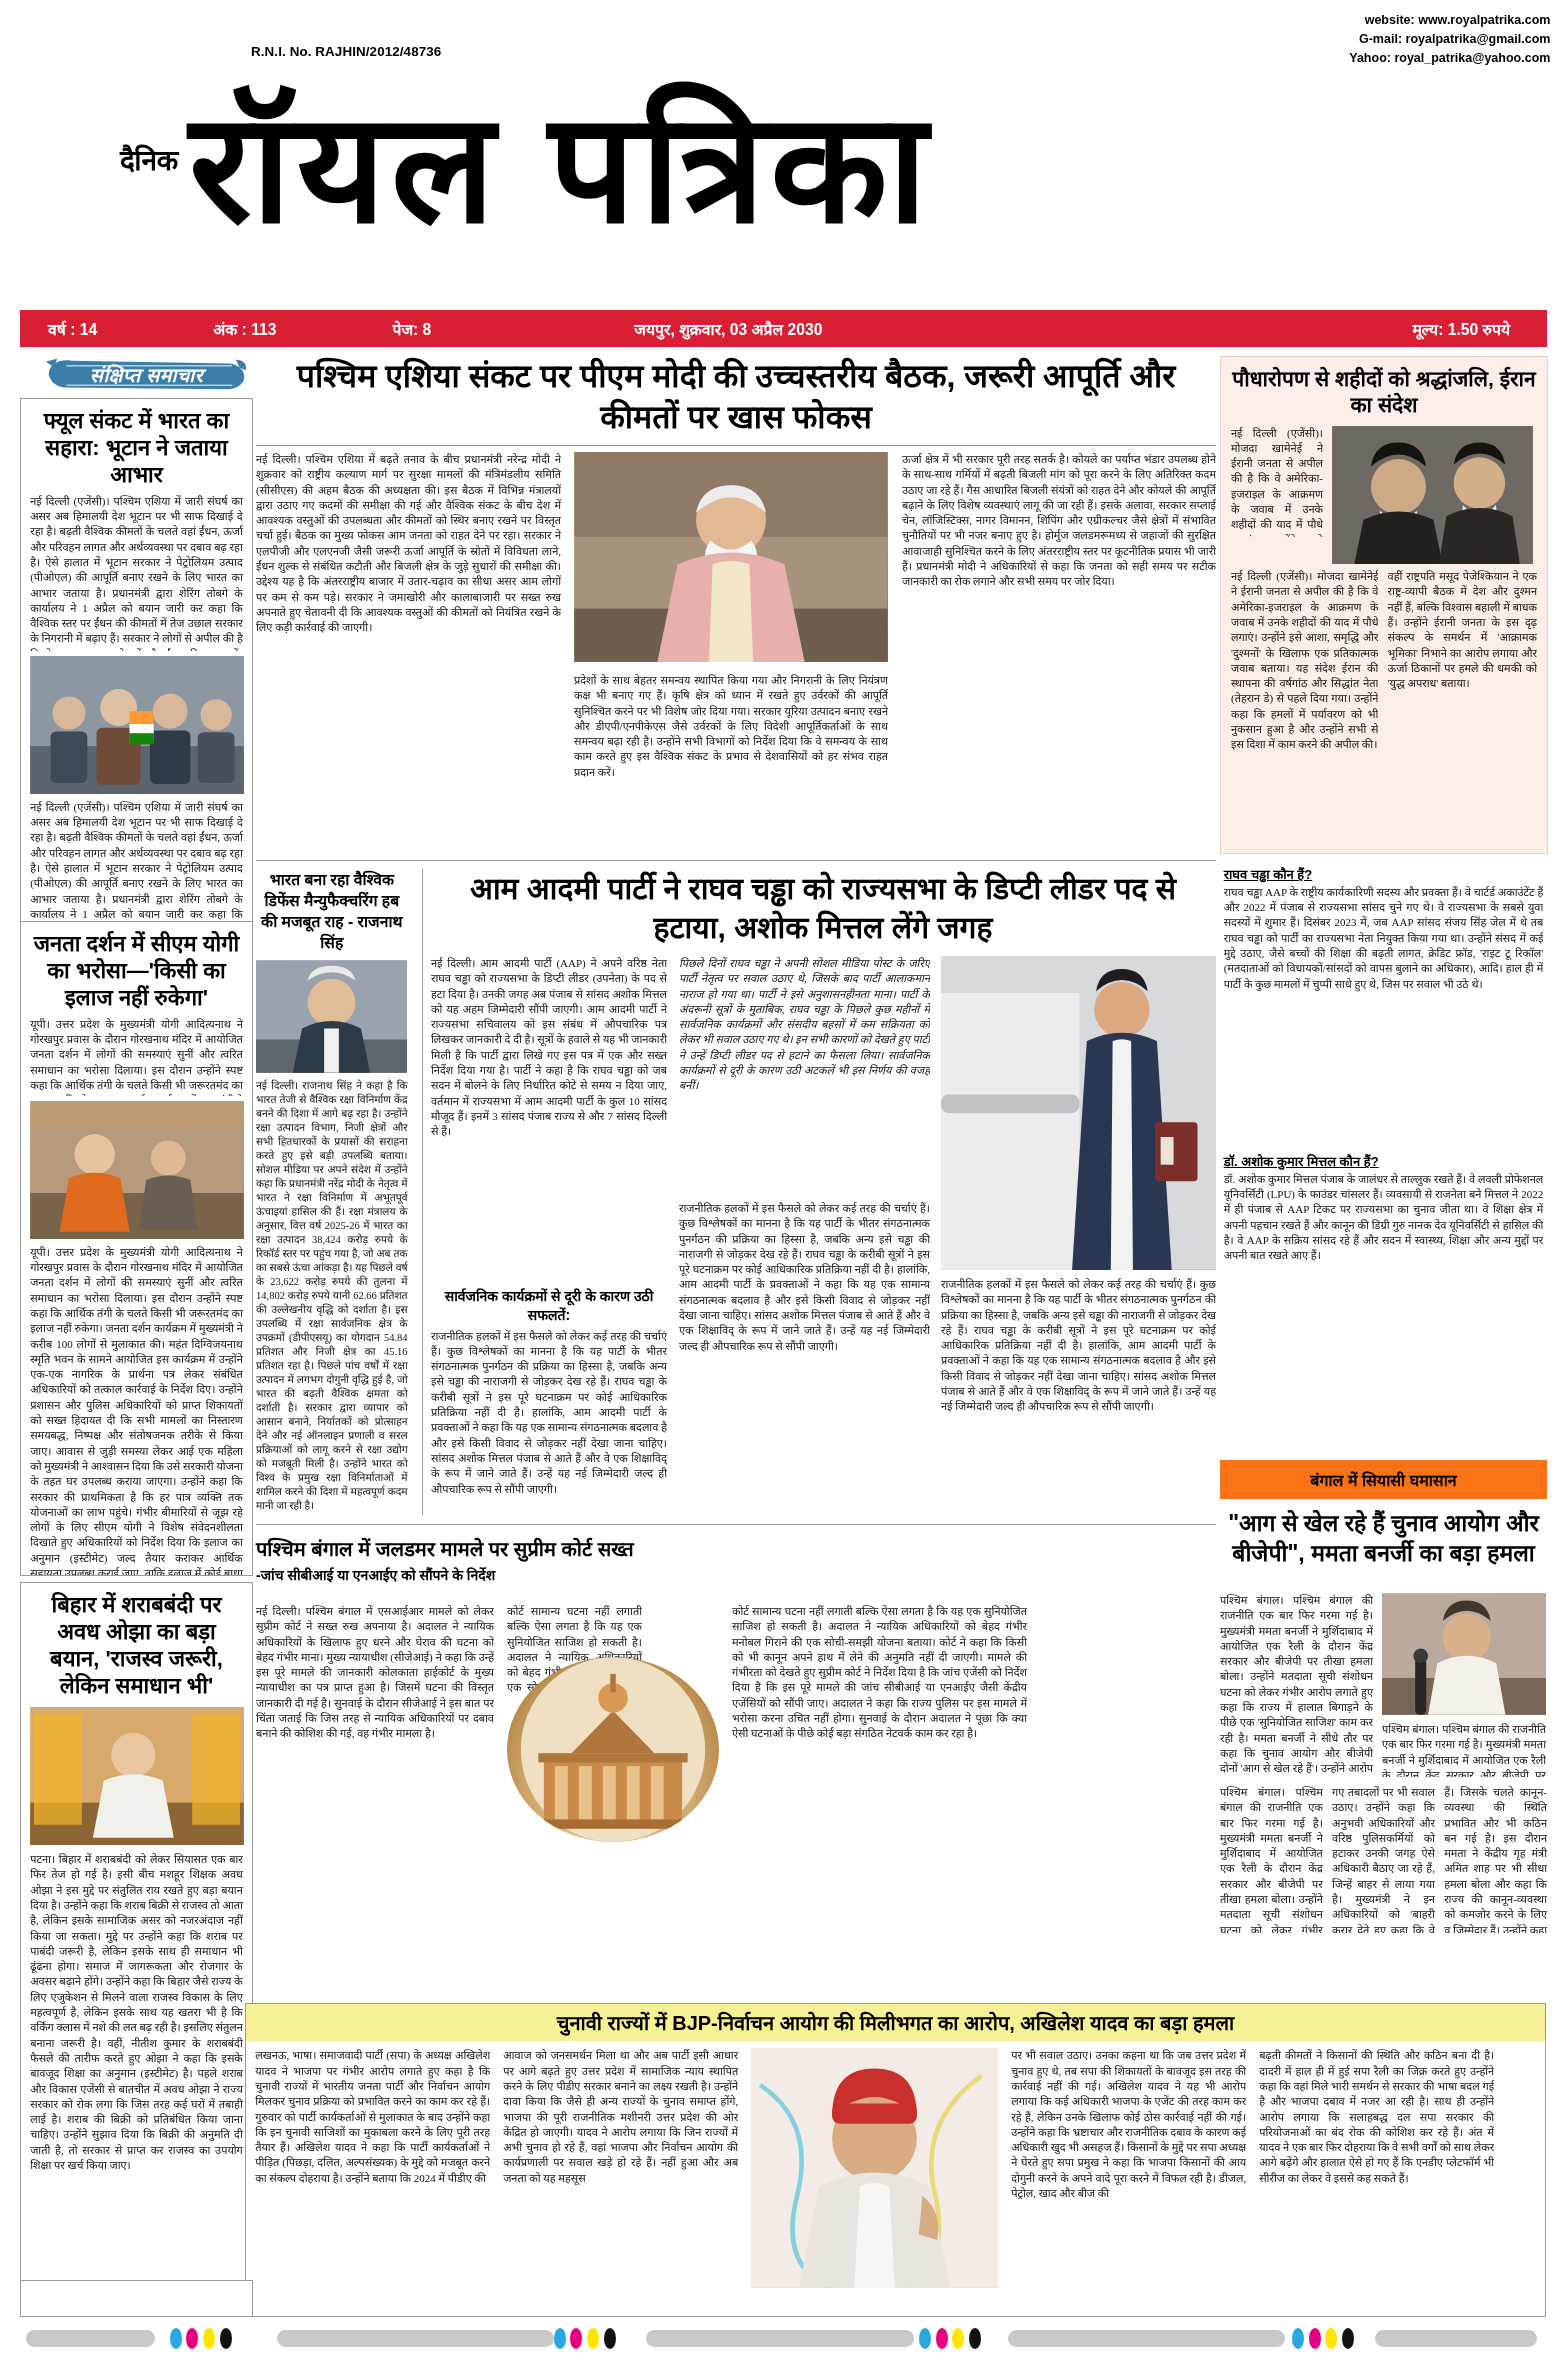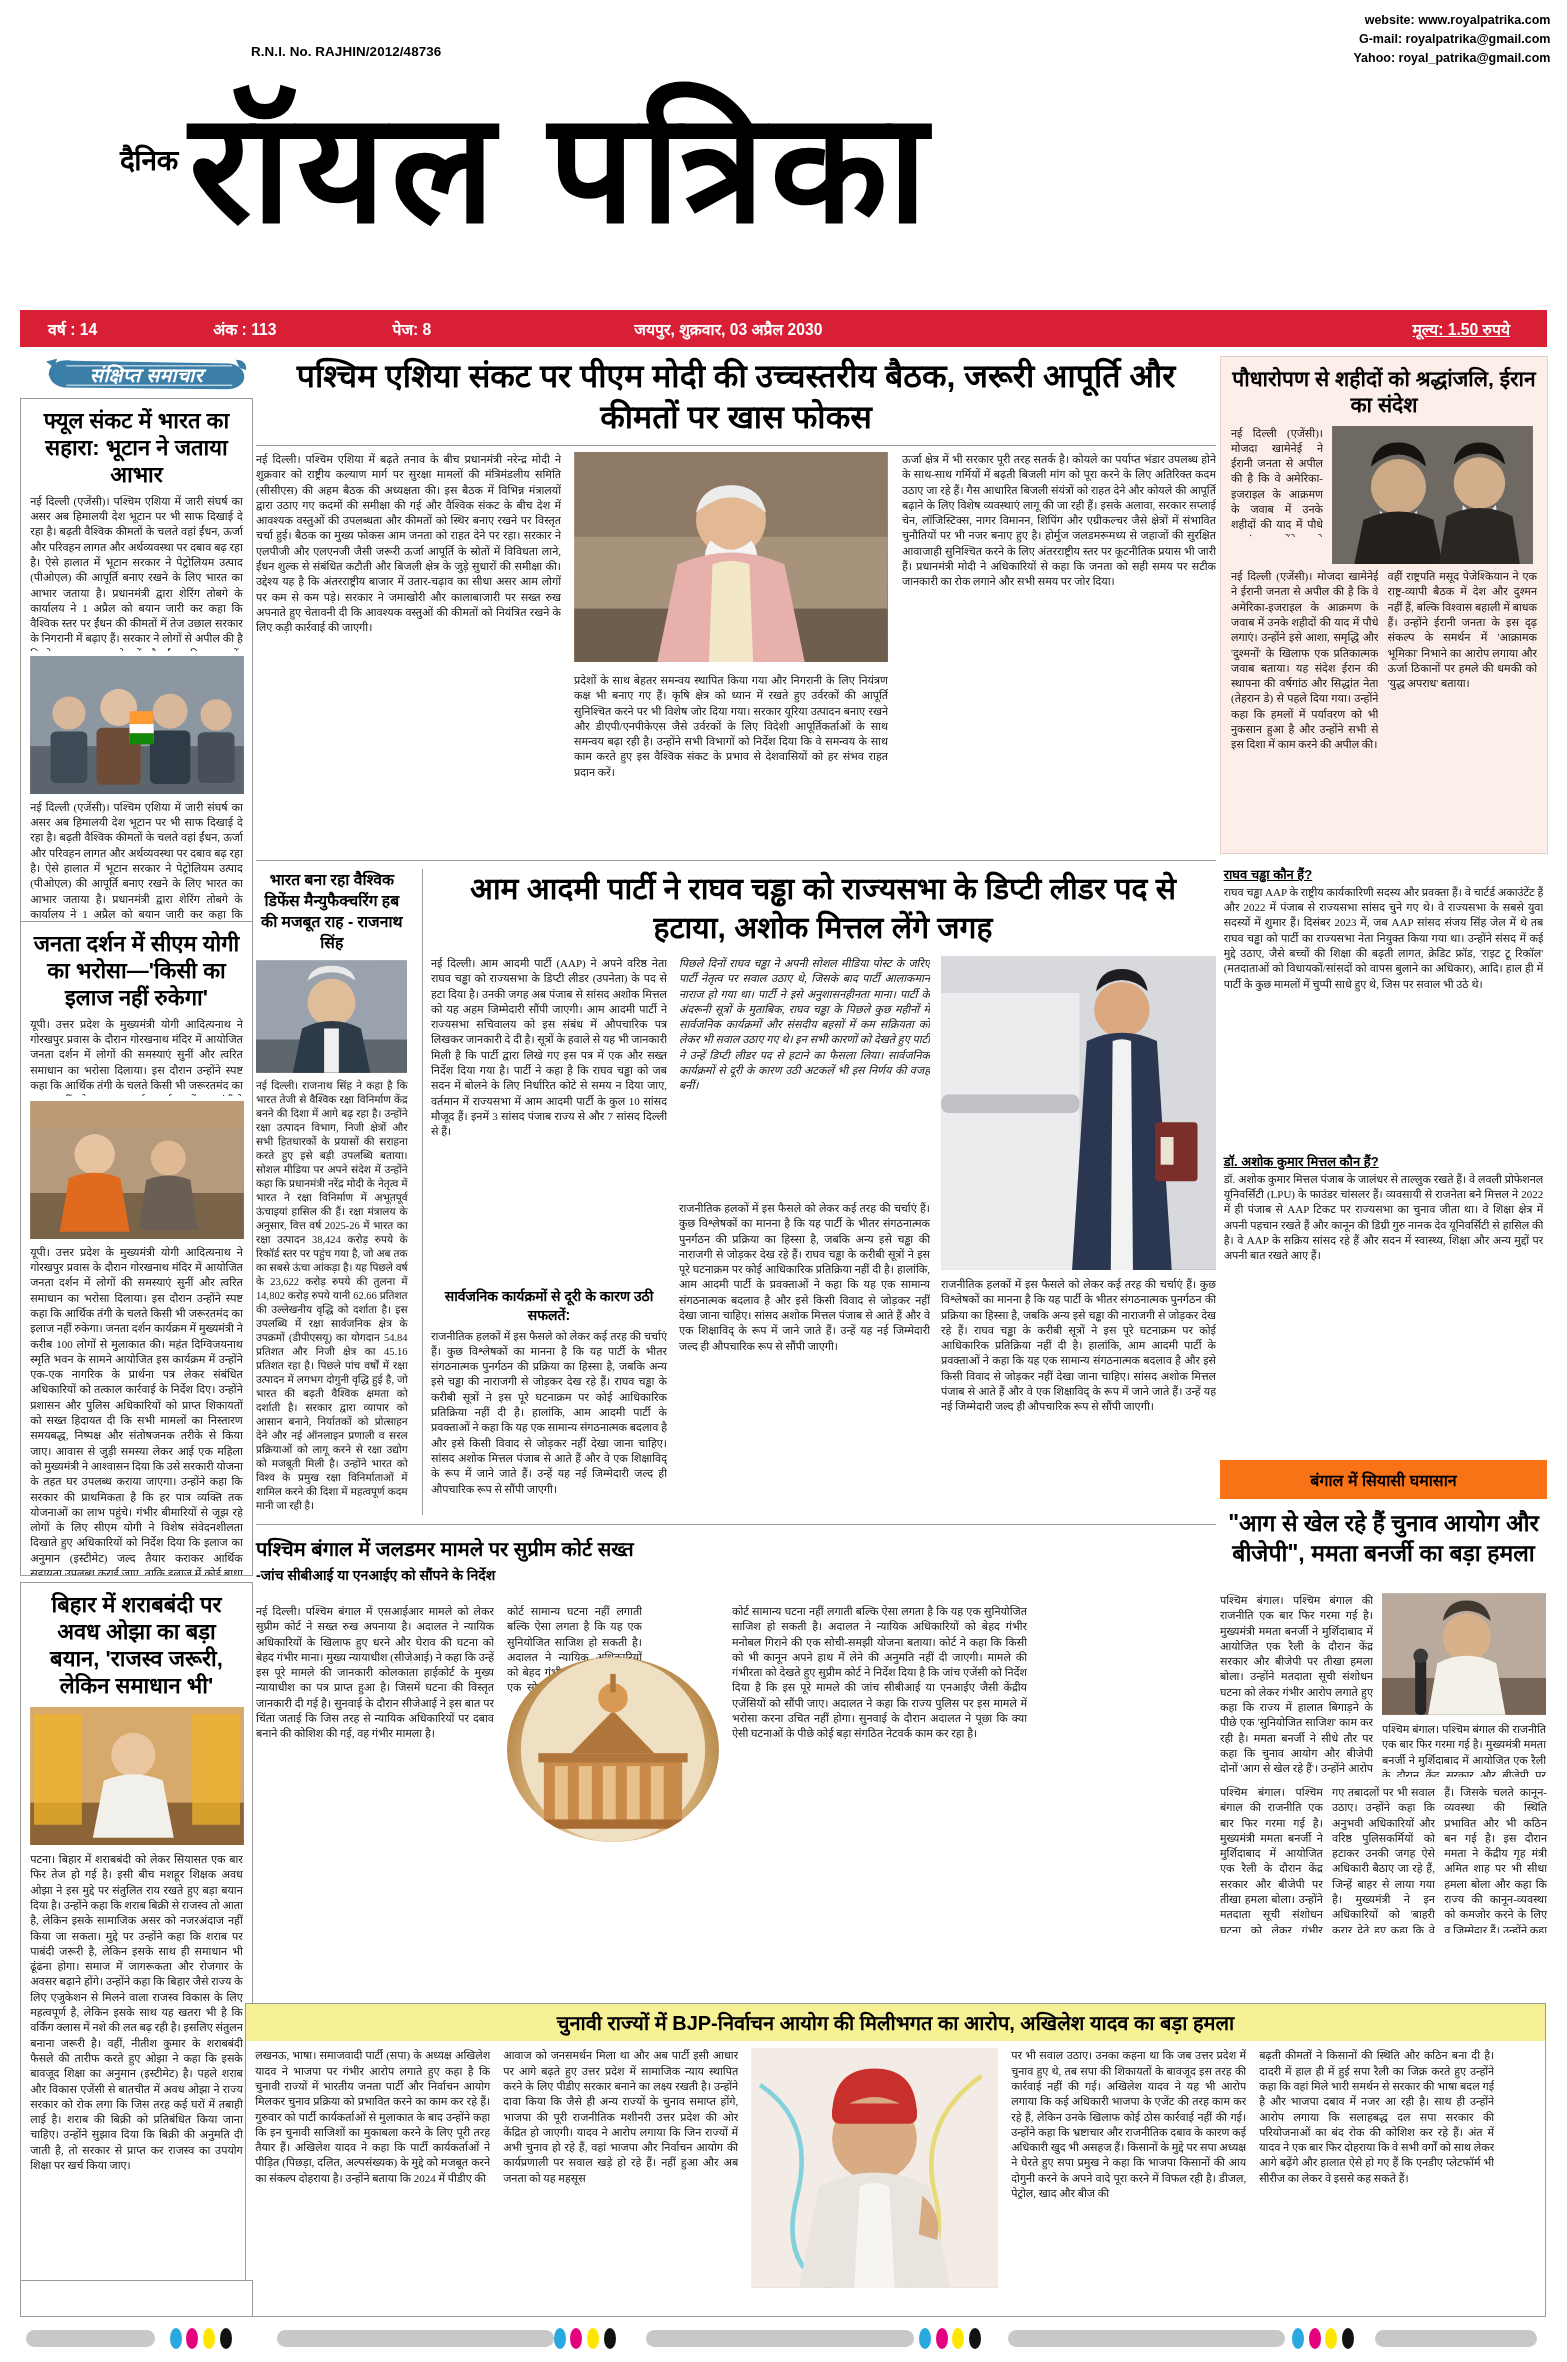--- a/index.html
+++ b/index.html
@@ -48,21 +48,21 @@
     background: #d81f35; color: #fff;
     display: flex; align-items: center;
     font-family: "Liberation Sans", sans-serif;
     font-weight: bold; font-size: 15.7px;
   }
   .infobar .ib { padding: 0 0 0 0; white-space: nowrap; }
   .ib-year  { margin-left: 28px; }
   .ib-issue { margin-left: 116px; }
   .ib-pages { margin-left: 116px; }
   .ib-date  { margin-left: 203px; }
-  .ib-price { margin-left: auto; margin-right: 37px; text-decoration: underline; }
+  .ib-price { margin-left: auto; margin-right: 37px; }
 
   
   .cols { position: absolute; top: 356px; left: 20px; width: 1527px; height: 1947px; }
 
   
   .box { position: absolute; }
   .rule-box { border: 0.9px solid #9a9a9a; background: #fff; }
 
   .hl {
     font-family: "Liberation Sans", sans-serif;
@@ -151,21 +151,21 @@
   .ph-iran     { background: linear-gradient(168deg,#d8d2cb 0%,#a9a29a 35%,#5b544e 72%,#24201d 100%); }
 </style>
 </head>
 <body>
 
 <div class="page">
 
   <div class="contact-block">
     <div>website: www.royalpatrika.com</div>
     <div>G-mail: royalpatrika@gmail.com</div>
-    <div>Yahoo: royal_patrika@gmail.com</div>
+    <div>Yahoo: royal_patrika@yahoo.com</div>
   </div>
   <div class="rni">R.N.I. No. RAJHIN/2012/48736</div>
 
   <div class="masthead">
     <div class="mh-inner">
       <div class="mh-dainik">दैनिक</div>
       <div class="mh-title">रॉयल पत्रिका</div>
     </div>
   </div>
 

